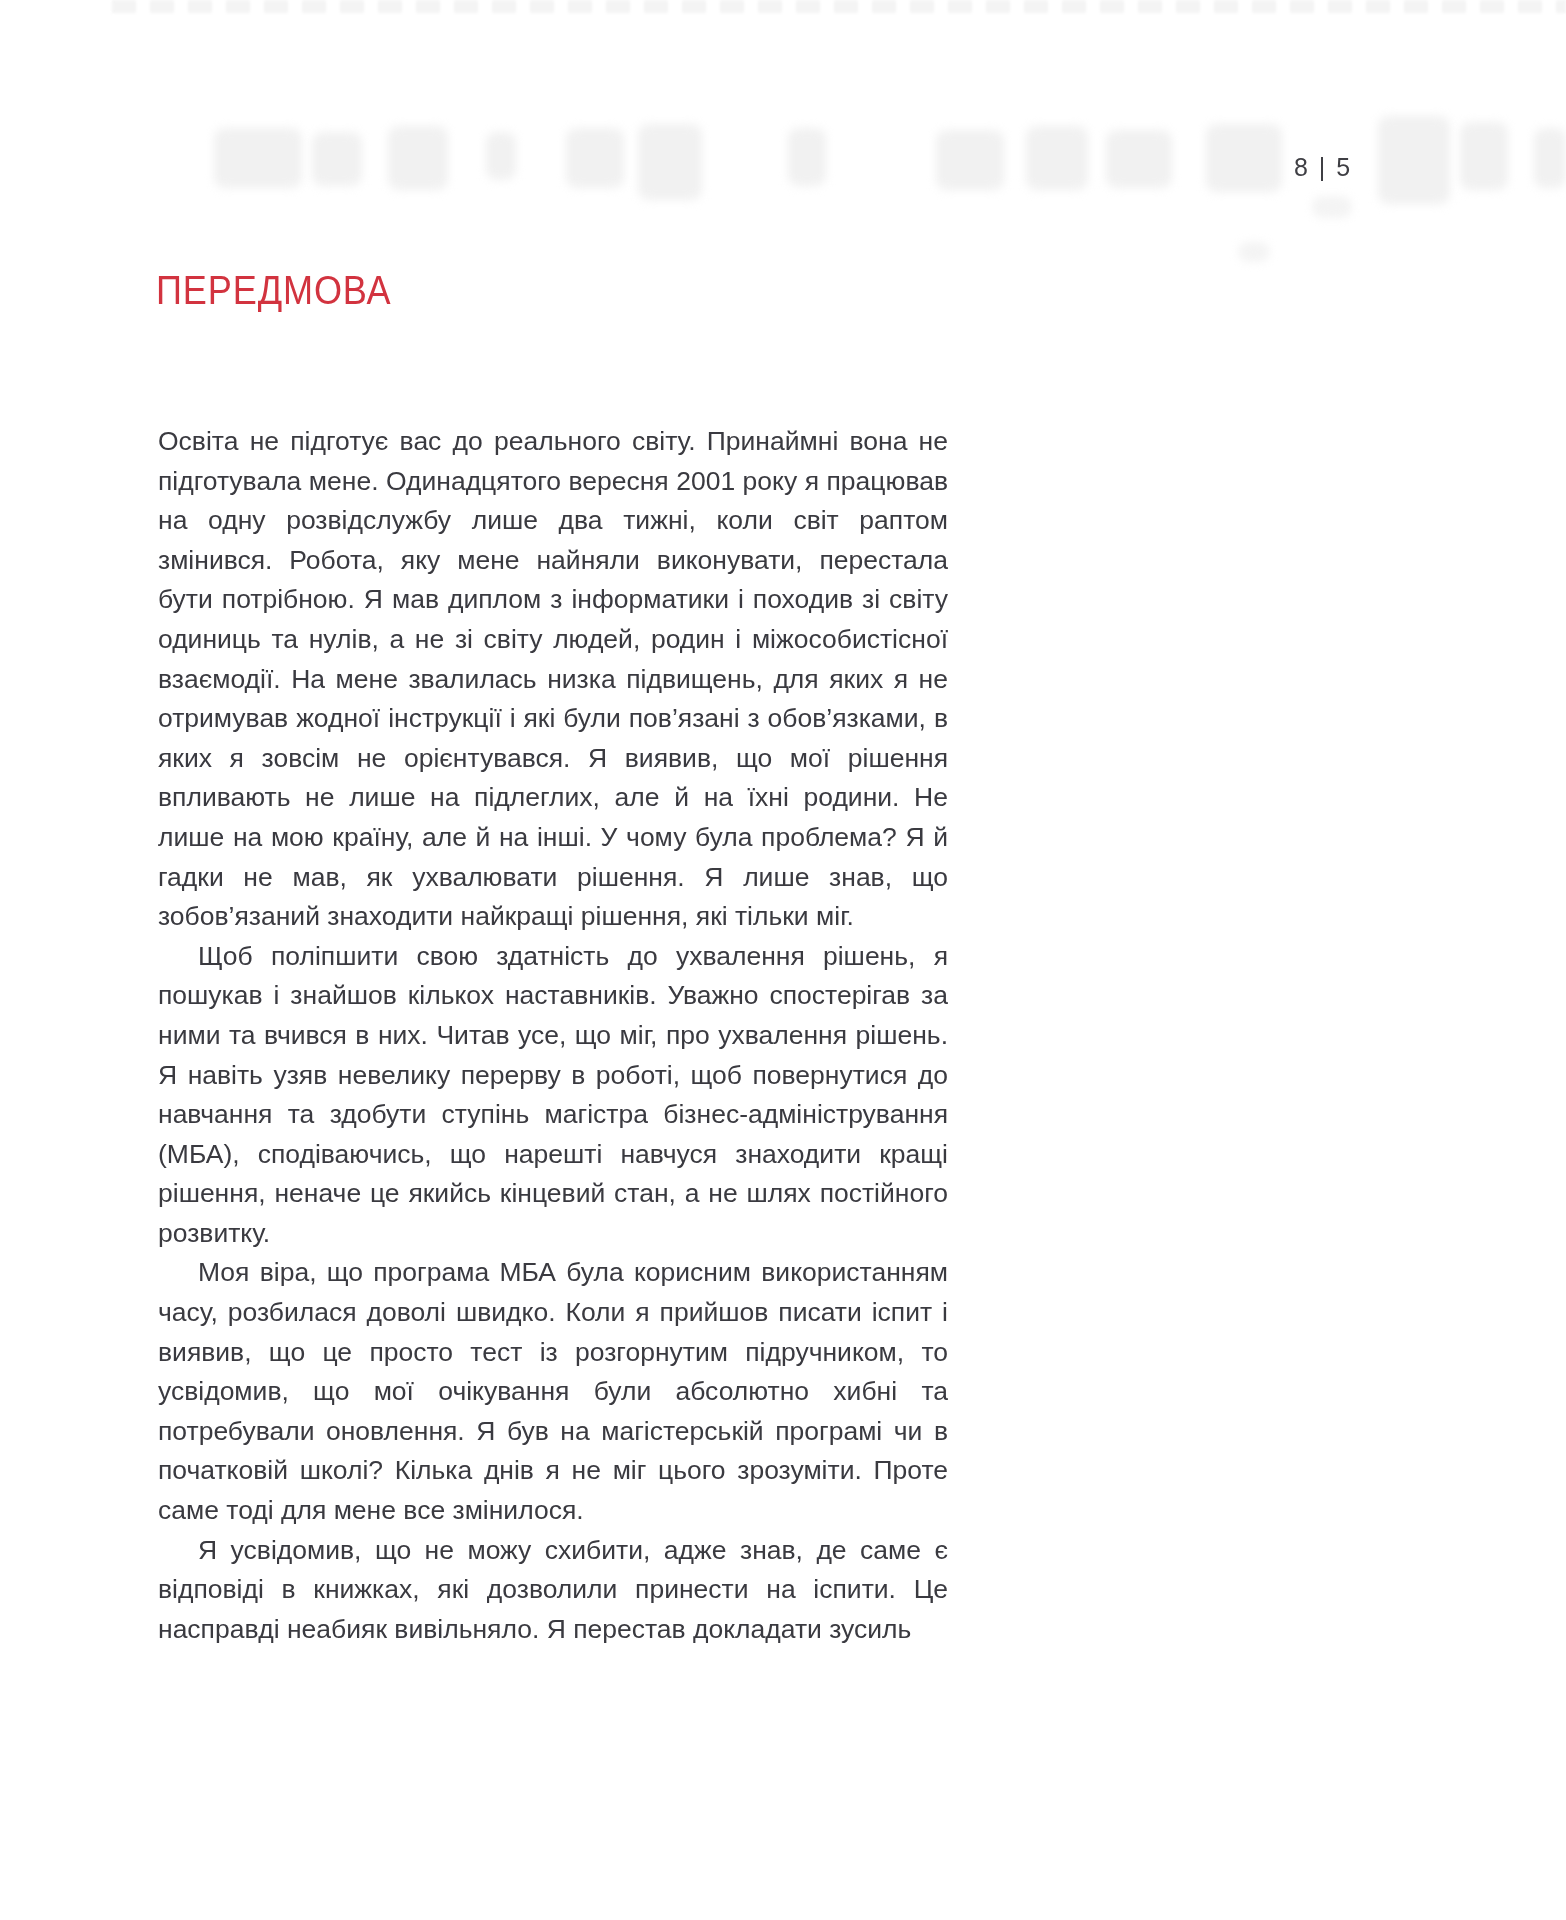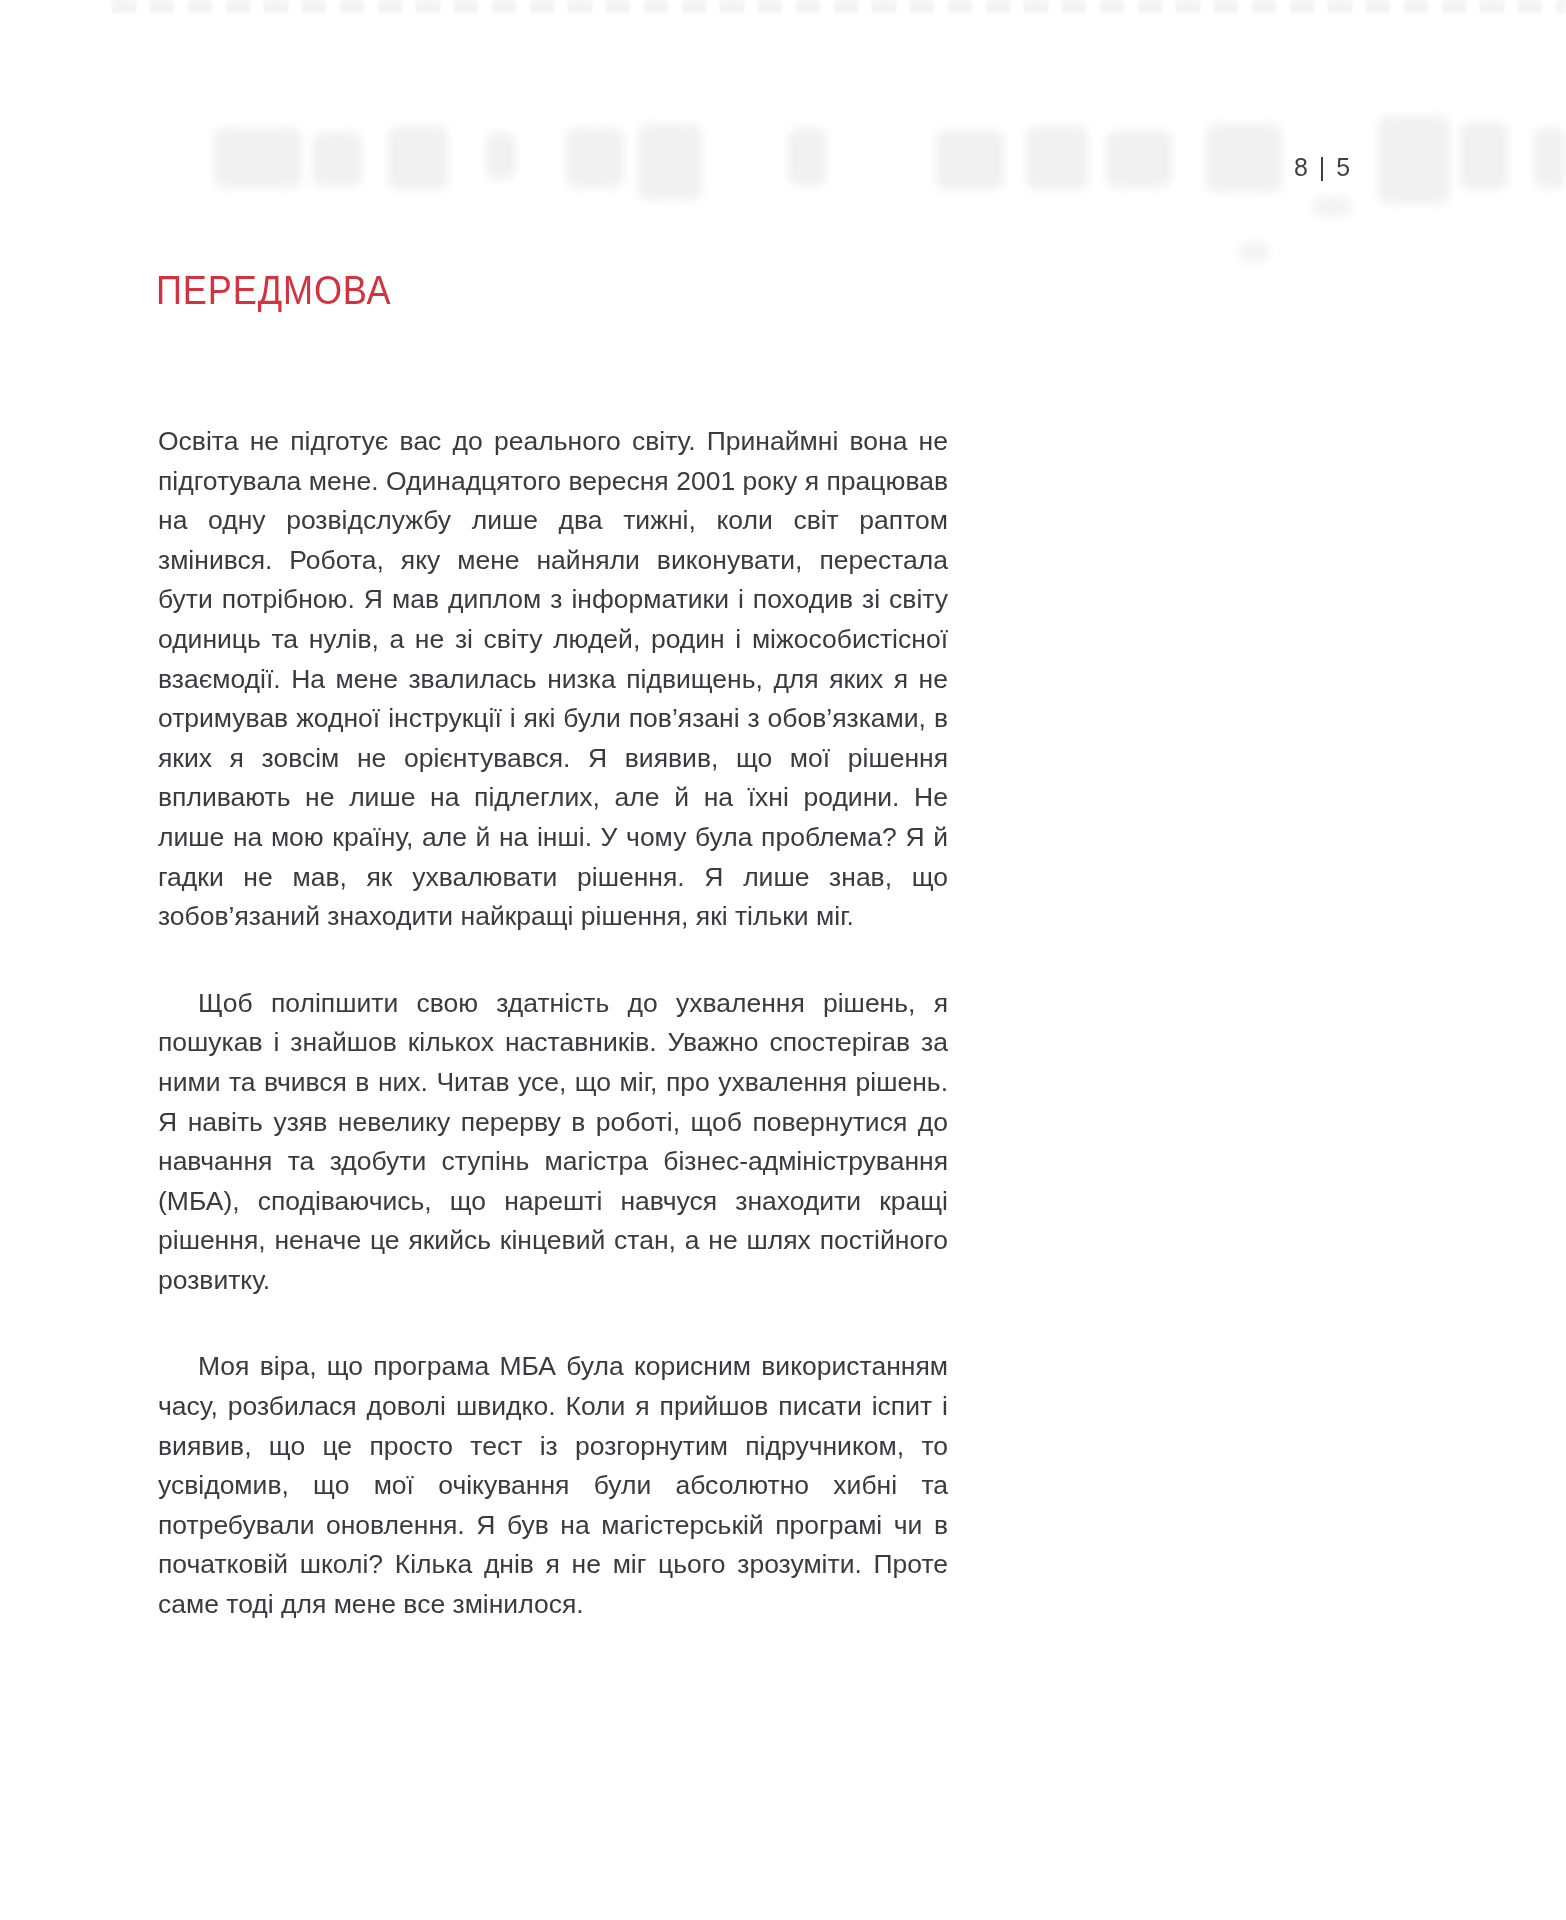--- a/index.html
+++ b/index.html
@@ -75,21 +75,20 @@
     line-height: 39.6px;
     color: var(--body-text, #3a3a40);
     text-align: justify;
   }
   .body-text p {
     margin: 0;
     padding: 0;
   }
   .body-text p.indent {
     text-indent: 40px;
-    margin-top: 47px;
   }
 </style>
 </head>
 <body>
 
 <div class="sheet">
 
   <div class="bleed-strip"></div>
   <div class="blot" style="left:214px;top:128px;width:88px;height:60px"></div>
   <div class="blot" style="left:312px;top:132px;width:50px;height:54px"></div>
@@ -109,15 +108,16 @@
   <div class="blot small" style="left:1238px;top:242px;width:32px;height:20px"></div>
 
   <div class="folio">8 | 5</div>
 
   <h1 class="heading">ПЕРЕДМОВА</h1>
 
   <div class="body-text">
     <p>Освіта не підготує вас до реального світу. Принаймні вона не підготувала мене. Одинадцятого вересня 2001 року я працював на одну розвідслужбу лише два тижні, коли світ раптом змінився. Робота, яку мене найняли виконувати, перестала бути потрібною. Я мав диплом з інформатики і походив зі світу одиниць та нулів, а не зі світу людей, родин і міжособистісної взаємодії. На мене звалилась низка підвищень, для яких я не отримував жодної інструкції і які були пов’язані з обов’язками, в яких я зовсім не орієнтувався. Я виявив, що мої рішення впливають не лише на підлеглих, але й на їхні родини. Не лише на мою країну, але й на інші. У чому була проблема? Я й гадки не мав, як ухвалювати рішення. Я лише знав, що зобов’язаний знаходити найкращі рішення, які тільки міг.</p>
     <p class="indent">Щоб поліпшити свою здатність до ухвалення рішень, я пошукав і знайшов кількох наставників. Уважно спостерігав за ними та вчився в них. Читав усе, що міг, про ухвалення рішень. Я навіть узяв невелику перерву в роботі, щоб повернутися до навчання та здобути ступінь магістра бізнес-адміністрування (МБА), сподіваючись, що нарешті навчуся знаходити кращі рішення, неначе це якийсь кінцевий стан, а не шлях постійного розвитку.</p>
     <p class="indent">Моя віра, що програма МБА була корисним використанням часу, розбилася доволі швидко. Коли я прийшов писати іспит і виявив, що це просто тест із розгорнутим підручником, то усвідомив, що мої очікування були абсолютно хибні та потребували оновлення. Я був на магістерській програмі чи в початковій школі? Кілька днів я не міг цього зрозуміти. Проте саме тоді для мене все змінилося.</p>
+    <p class="indent">Я усвідомив, що не можу схибити, адже знав, де саме є відповіді в книжках, які дозволили принести на іспити. Це насправді неабияк вивільняло. Я перестав докладати зусиль</p>
   </div>
 
 </div>
 
 </body></html>

